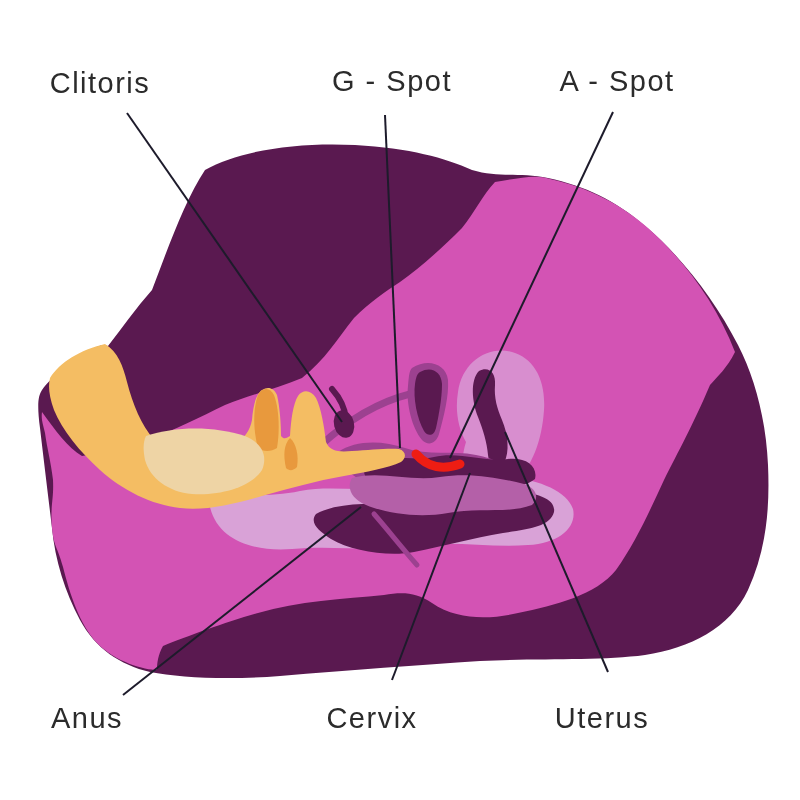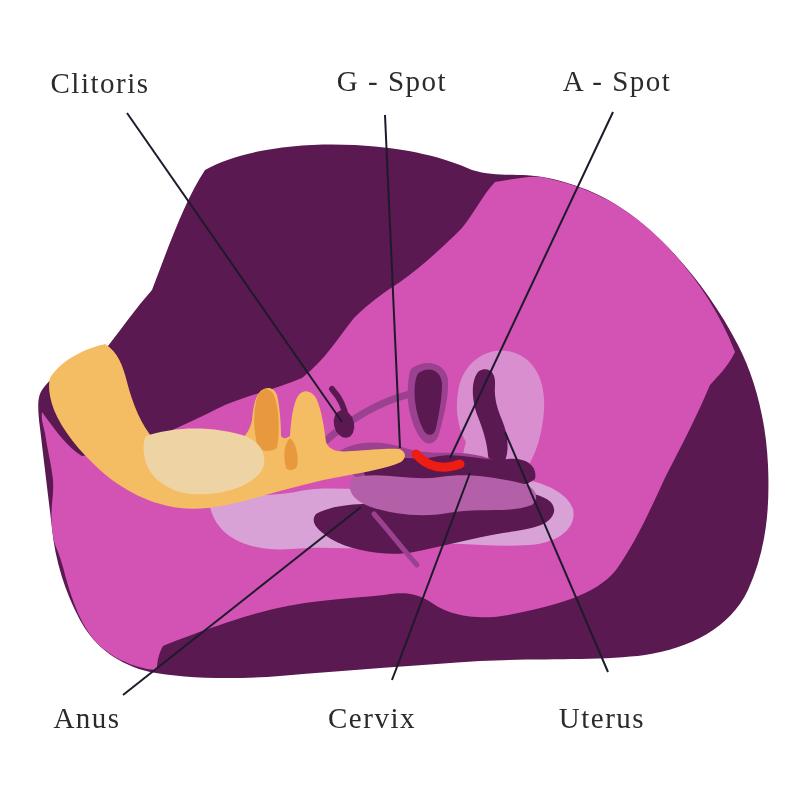--- a/index.html
+++ b/index.html
@@ -1,17 +1,17 @@
 <!DOCTYPE html>
 <html style="--background: #ffffff; --deep_plum: #5a1950; --magenta_pink: #d353b4; --medium_purple: #9c4190; --light_lavender: #d9a2d7; --uterus_light: #d88ecf; --inner_mauve: #b460a8; --highlight_red: #ee1d13; --hand_yellow: #f4bd63; --palm_tan: #eed4a5; --finger_orange: #e8993d; --line_color: #1d1b2b; --text_color: #2b2b2b;"><head>
 <meta charset="utf-8">
 <style>
   html,body{margin:0;padding:0;background:#ffffff;}
   .stage{position:relative;width:800px;height:800px;background:#ffffff;overflow:hidden;
-         font-family:Liberation Serif, serif;}
+         font-family:Liberation Sans, sans-serif;}
   svg{position:absolute;left:0;top:0;}
   .fill-plum{fill:var(--deep_plum,#5a1950);}
   .fill-pink{fill:var(--magenta_pink,#d353b4);}
   .fill-med{fill:var(--medium_purple,#9c4190);}
   .fill-lav{fill:var(--light_lavender,#d9a2d7);}
   .fill-uter{fill:var(--uterus_light,#d88ecf);}
   .fill-mauve{fill:var(--inner_mauve,#b460a8);}
   .fill-yellow{fill:var(--hand_yellow,#f4bd63);}
   .fill-tan{fill:var(--palm_tan,#eed4a5);}
   .fill-orange{fill:var(--finger_orange,#e8993d);}

